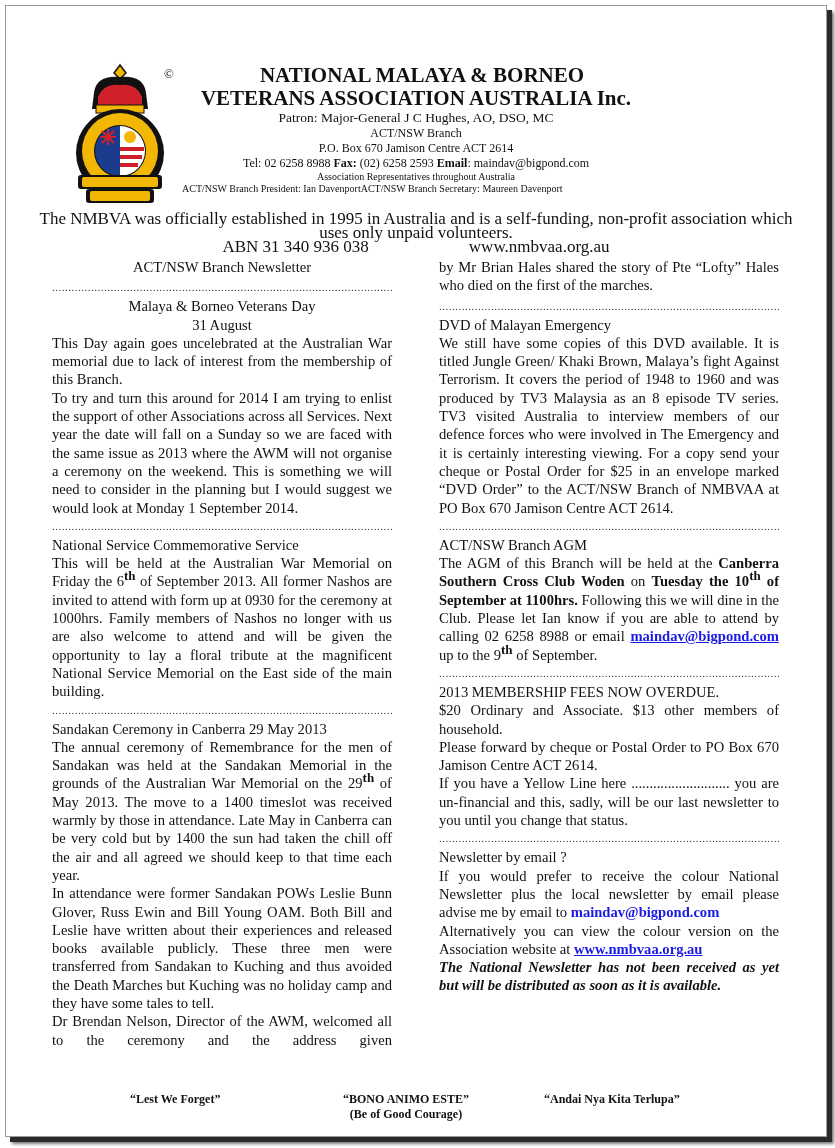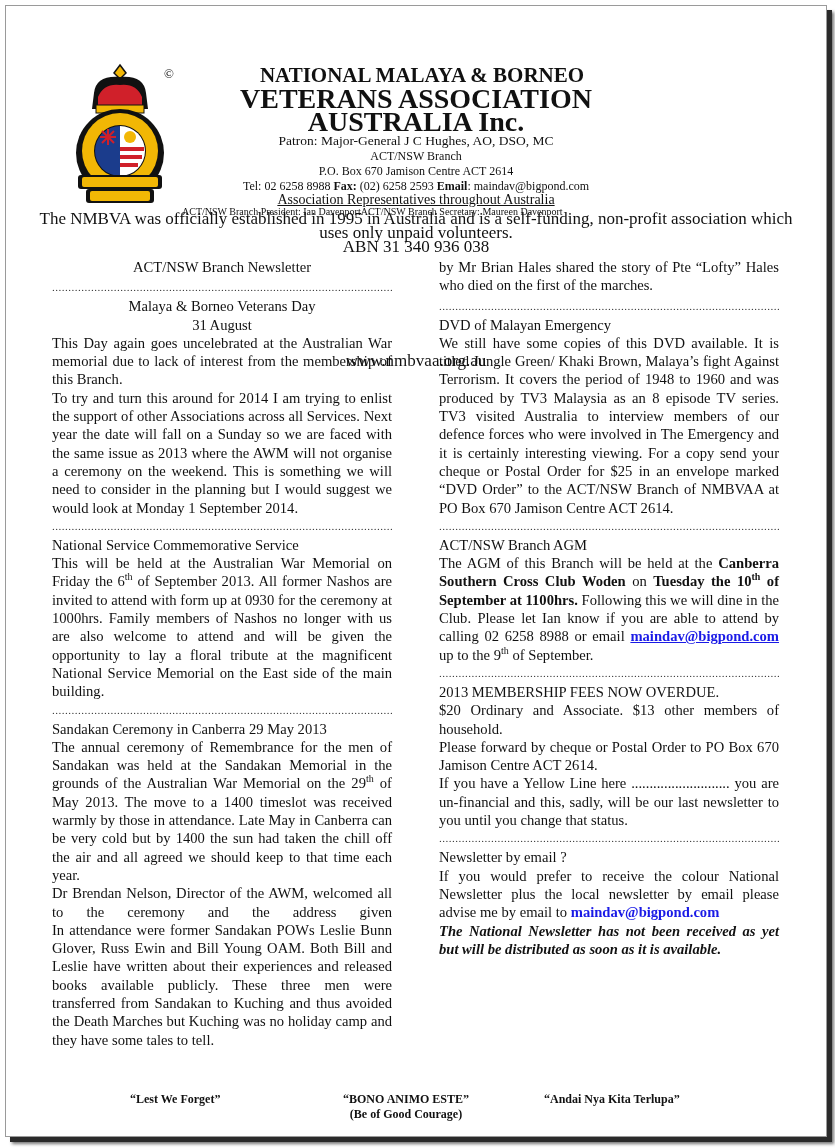--- a/index.html
+++ b/index.html
@@ -6,36 +6,36 @@
   body { width:835px; height:1148px; position:relative; overflow:hidden; font-family:"Liberation Serif", serif; color:#111; }
   .page {
     position:absolute; left:5px; top:5px; width:820px; height:1130px;
     background:#fff; border:1px solid #9a9a9a;
     box-shadow: 5px 5px 0 #2a2a2a, 7px 7px 3px #777;
   }
   .copyright { position:absolute; left:158px; top:60px; font-size:13px; }
   .logo { position:absolute; left:68px; top:57px; width:92px; height:142px; }
   .head { position:absolute; left:170px; top:58px; width:480px; text-align:center; }
   .title1 { font-weight:bold; font-size:21px; line-height:23px; padding-left:12px; }
-  .title2 { font-weight:bold; font-size:28px; line-height:23px; }
+  .title2 { font-weight:bold; font-size:21px; line-height:23px; }
   .patron { font-size:13.5px; line-height:16px; }
   .small { font-size:12px; line-height:15px; }
-  .tiny { font-size:14px; line-height:12px;text-decoration:underline; }
+  .tiny { font-size:10px; line-height:12px; }
   .officers { display:flex; justify-content:flex-start; font-size:10px; line-height:12px; padding:0 8px 0 6px; }
   .est { position:absolute; left:20px; top:206px; width:780px; text-align:center; font-size:17px; line-height:14px; }
-  .est .row2 { display:flex; justify-content:center; gap:100px;flex-direction:column; }
+  .est .row2 { display:flex; justify-content:center; gap:100px; }
   .col { position:absolute; top:252px; width:340px; font-size:14.6px; line-height:18.3px; }
   .col.left { left:46px; }
   .col.right { left:433px; }
   .just { text-align:justify; }
   .center { text-align:center; }
   .b { font-weight:normal; }
   .dots { overflow:hidden; white-space:nowrap; letter-spacing:0.5px; font-size:11px; line-height:14px; color:#333; margin:2px 0 3px; }
   .hd { font-weight:normal; }
-  sup { font-size:10px; line-height:0; vertical-align:super; }
+  sup { font-size:13px; line-height:0; vertical-align:super;font-weight:bold; }
   a.link { color:#1a1ae6; font-weight:bold; text-decoration:underline; }
   .blue { color:#1a1ae6; font-weight:bold; }
   .bi { font-weight:bold; font-style:italic; }
   .footer { position:absolute; top:1086px; left:0; width:820px; font-weight:bold; font-size:12px; line-height:15px; }
   .footer .f1 { position:absolute; left:124px; }
   .footer .f2 { position:absolute; left:330px; text-align:center; width:140px; }
   .footer .f3 { position:absolute; left:538px; }
 </style>
 </head>
 <body>
@@ -93,40 +93,41 @@
     <div class="center b">Malaya &amp; Borneo Veterans Day</div>
     <div class="center b">31 August</div>
     <div class="just">This Day again goes uncelebrated at the Australian War memorial due to lack of interest from the membership of this Branch.</div>
     <div class="just">To try and turn this around for 2014 I am trying to enlist the support of other Associations across all Services. Next year the date will fall on a Sunday so we are faced with the same issue as 2013 where the AWM will not organise a ceremony on the weekend. This is something we will need to consider in the planning but I would suggest we would look at Monday 1 September 2014.</div>
     <div class="dots">..........................................................................................................................................</div>
     <div class="hd">National Service Commemorative Service</div>
     <div class="just"><span>This will be held at the Australian War Memorial on Friday the 6</span><sup>th</sup><span> of September 2013. All former Nashos are invited to attend with form up at 0930 for the ceremony at 1000hrs. Family members of Nashos no longer with us are also welcome to attend and will be given the opportunity to lay a floral tribute at the magnificent National Service Memorial on the East side of the main building.</span></div>
     <div class="dots">..........................................................................................................................................</div>
     <div class="hd">Sandakan Ceremony in Canberra 29 May 2013</div>
     <div class="just"><span>The annual ceremony of Remembrance for the men of Sandakan was held at the Sandakan Memorial in the grounds of the Australian War Memorial on the 29</span><sup>th</sup><span> of May 2013. The move to a 1400 timeslot was received warmly by those in attendance. Late May in Canberra can be very cold but by 1400 the sun had taken the chill off the air and all agreed we should keep to that time each year.</span></div>
+    <div class="just">In attendance were former Sandakan POWs Leslie Bunn Glover, Russ Ewin and Bill Young OAM. Both Bill and Leslie have written about their experiences and released books available publicly. These three men were transferred from Sandakan to Kuching and thus avoided the Death Marches but Kuching was no holiday camp and they have some tales to tell.</div>
     <div class="just" style="text-align-last:justify;">Dr Brendan Nelson, Director of the AWM, welcomed all to the ceremony and the address given</div>
-    <div class="just">In attendance were former Sandakan POWs Leslie Bunn Glover, Russ Ewin and Bill Young OAM. Both Bill and Leslie have written about their experiences and released books available publicly. These three men were transferred from Sandakan to Kuching and thus avoided the Death Marches but Kuching was no holiday camp and they have some tales to tell.</div>
   </div>
 
   <div class="col right">
     <div class="just">by Mr Brian Hales shared the story of Pte “Lofty” Hales who died on the first of the marches.</div>
     <div class="dots" style="margin-top:4px;">..........................................................................................................................................</div>
     <div class="hd">DVD of Malayan Emergency</div>
     <div class="just">We still have some copies of this DVD available. It is titled Jungle Green/ Khaki Brown, Malaya’s fight Against Terrorism. It covers the period of 1948 to 1960 and was produced by TV3 Malaysia as an 8 episode TV series. TV3 visited Australia to interview members of our defence forces who were involved in The Emergency and it is certainly interesting viewing. For a copy send your cheque or Postal Order for $25 in an envelope marked “DVD Order” to the ACT/NSW Branch of NMBVAA at PO Box 670 Jamison Centre ACT 2614.</div>
     <div class="dots">..........................................................................................................................................</div>
     <div class="hd">ACT/NSW Branch AGM</div>
     <div class="just"><span>The AGM of this Branch will be held at the </span><b>Canberra Southern Cross Club Woden</b><span> on </span><b><span>Tuesday the 10</span><sup>th</sup><span> of September at 1100hrs.</span></b><span> Following this we will dine in the Club. Please let Ian know if you are able to attend by calling 02 6258 8988 or email </span><a class="link">maindav@bigpond.com</a><span> up to the 9</span><sup>th</sup><span> of September.</span></div>
     <div class="dots">..........................................................................................................................................</div>
     <div class="hd">2013 MEMBERSHIP FEES NOW OVERDUE.</div>
     <div class="just b">$20 Ordinary and Associate. $13 other members of household.</div>
     <div class="just">Please forward by cheque or Postal Order to PO Box 670 Jamison Centre ACT 2614.</div>
     <div class="just b">If you have a Yellow Line here ........................... you are un-financial and this, sadly, will be our last newsletter to you until you change that status.</div>
     <div class="dots">..........................................................................................................................................</div>
     <div class="hd">Newsletter by email ?</div>
     <div class="just"><span>If you would prefer to receive the colour National Newsletter plus the local newsletter by email please advise me by email to </span><span class="blue">maindav@bigpond.com</span></div>
+    <div class="just"><span>Alternatively you can view the colour version on the Association website at </span><a class="link">www.nmbvaa.org.au</a></div>
     <div class="just bi">The National Newsletter has not been received as yet but will be distributed as soon as it is available.</div>
   </div>
 
   <div class="footer">
     <span class="f1">“Lest We Forget”</span>
     <div class="f2">
       <div>“BONO ANIMO ESTE”</div>
       <div>(Be of Good Courage)</div>
     </div>
     <span class="f3">“Andai Nya Kita Terlupa”</span>

